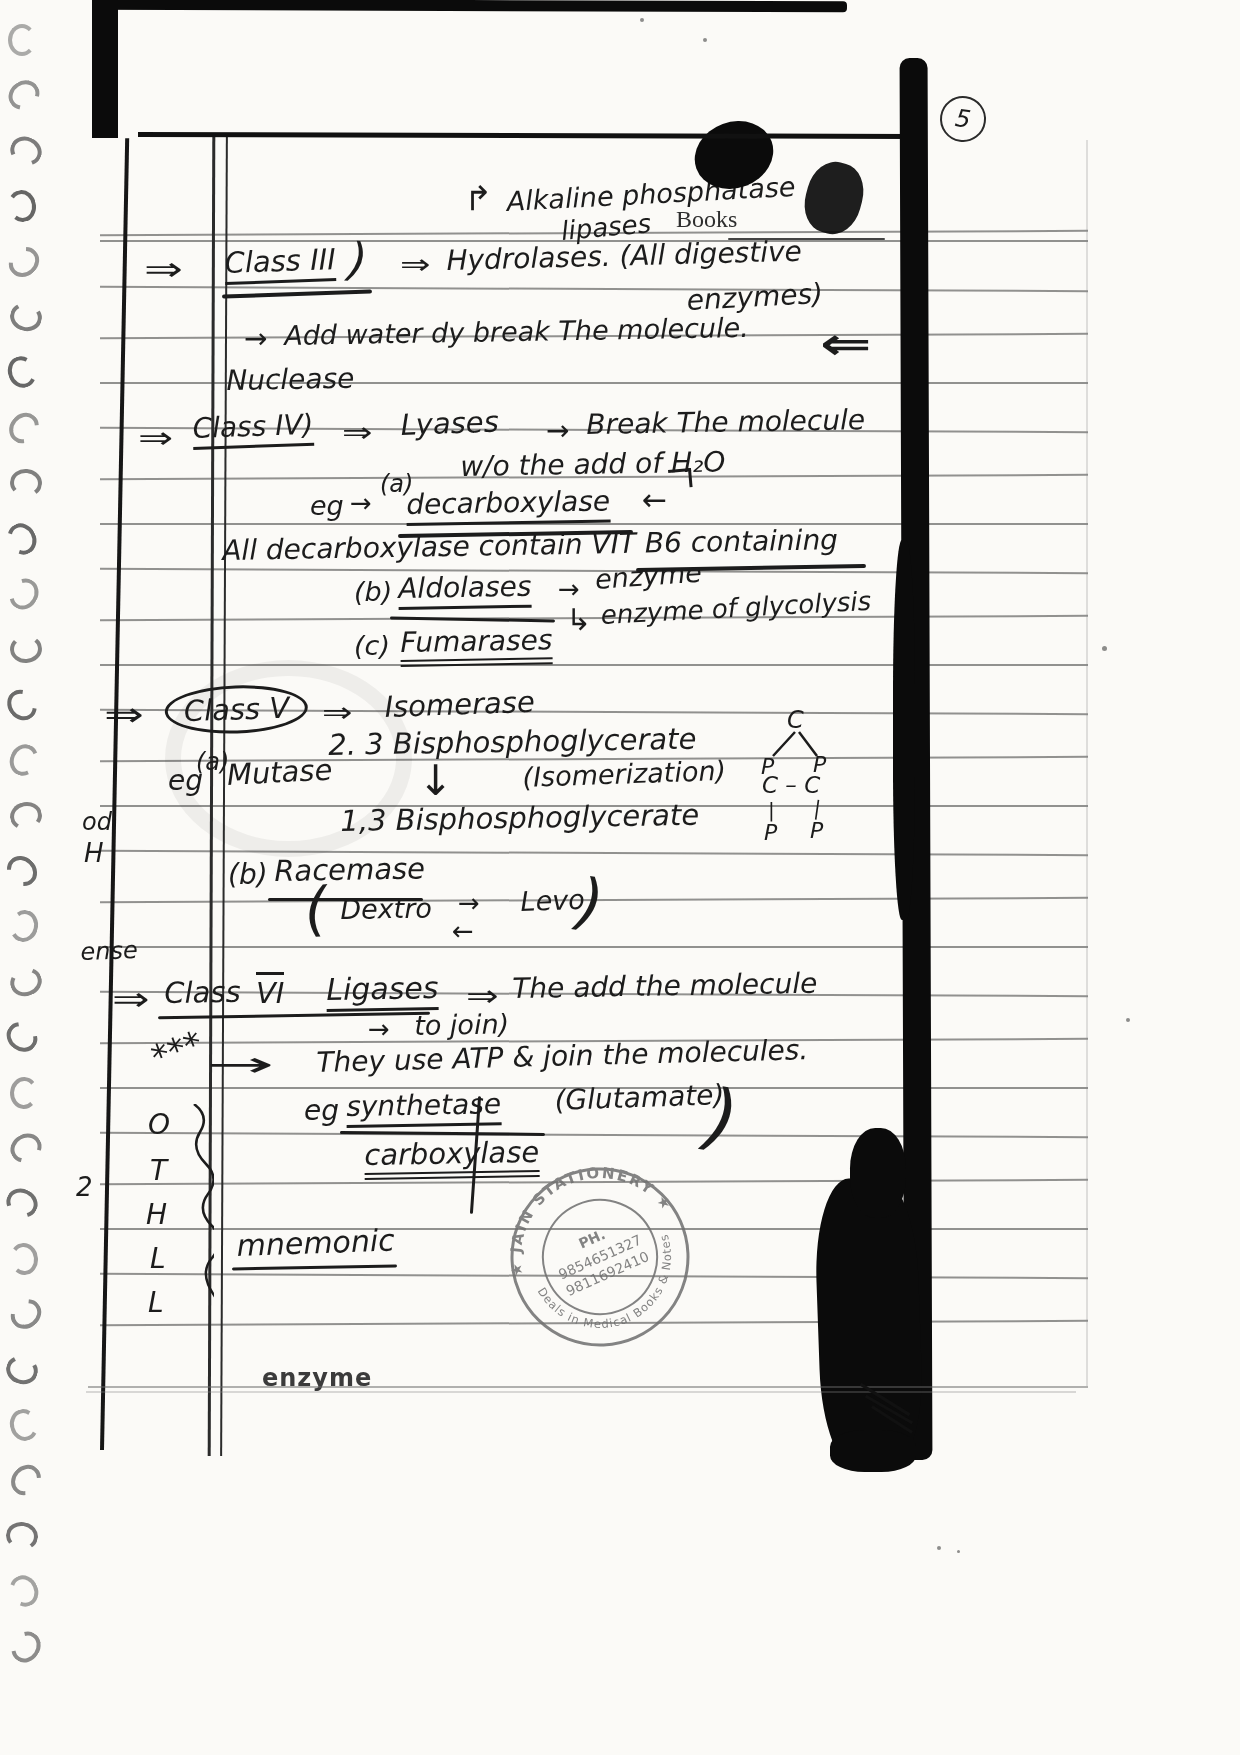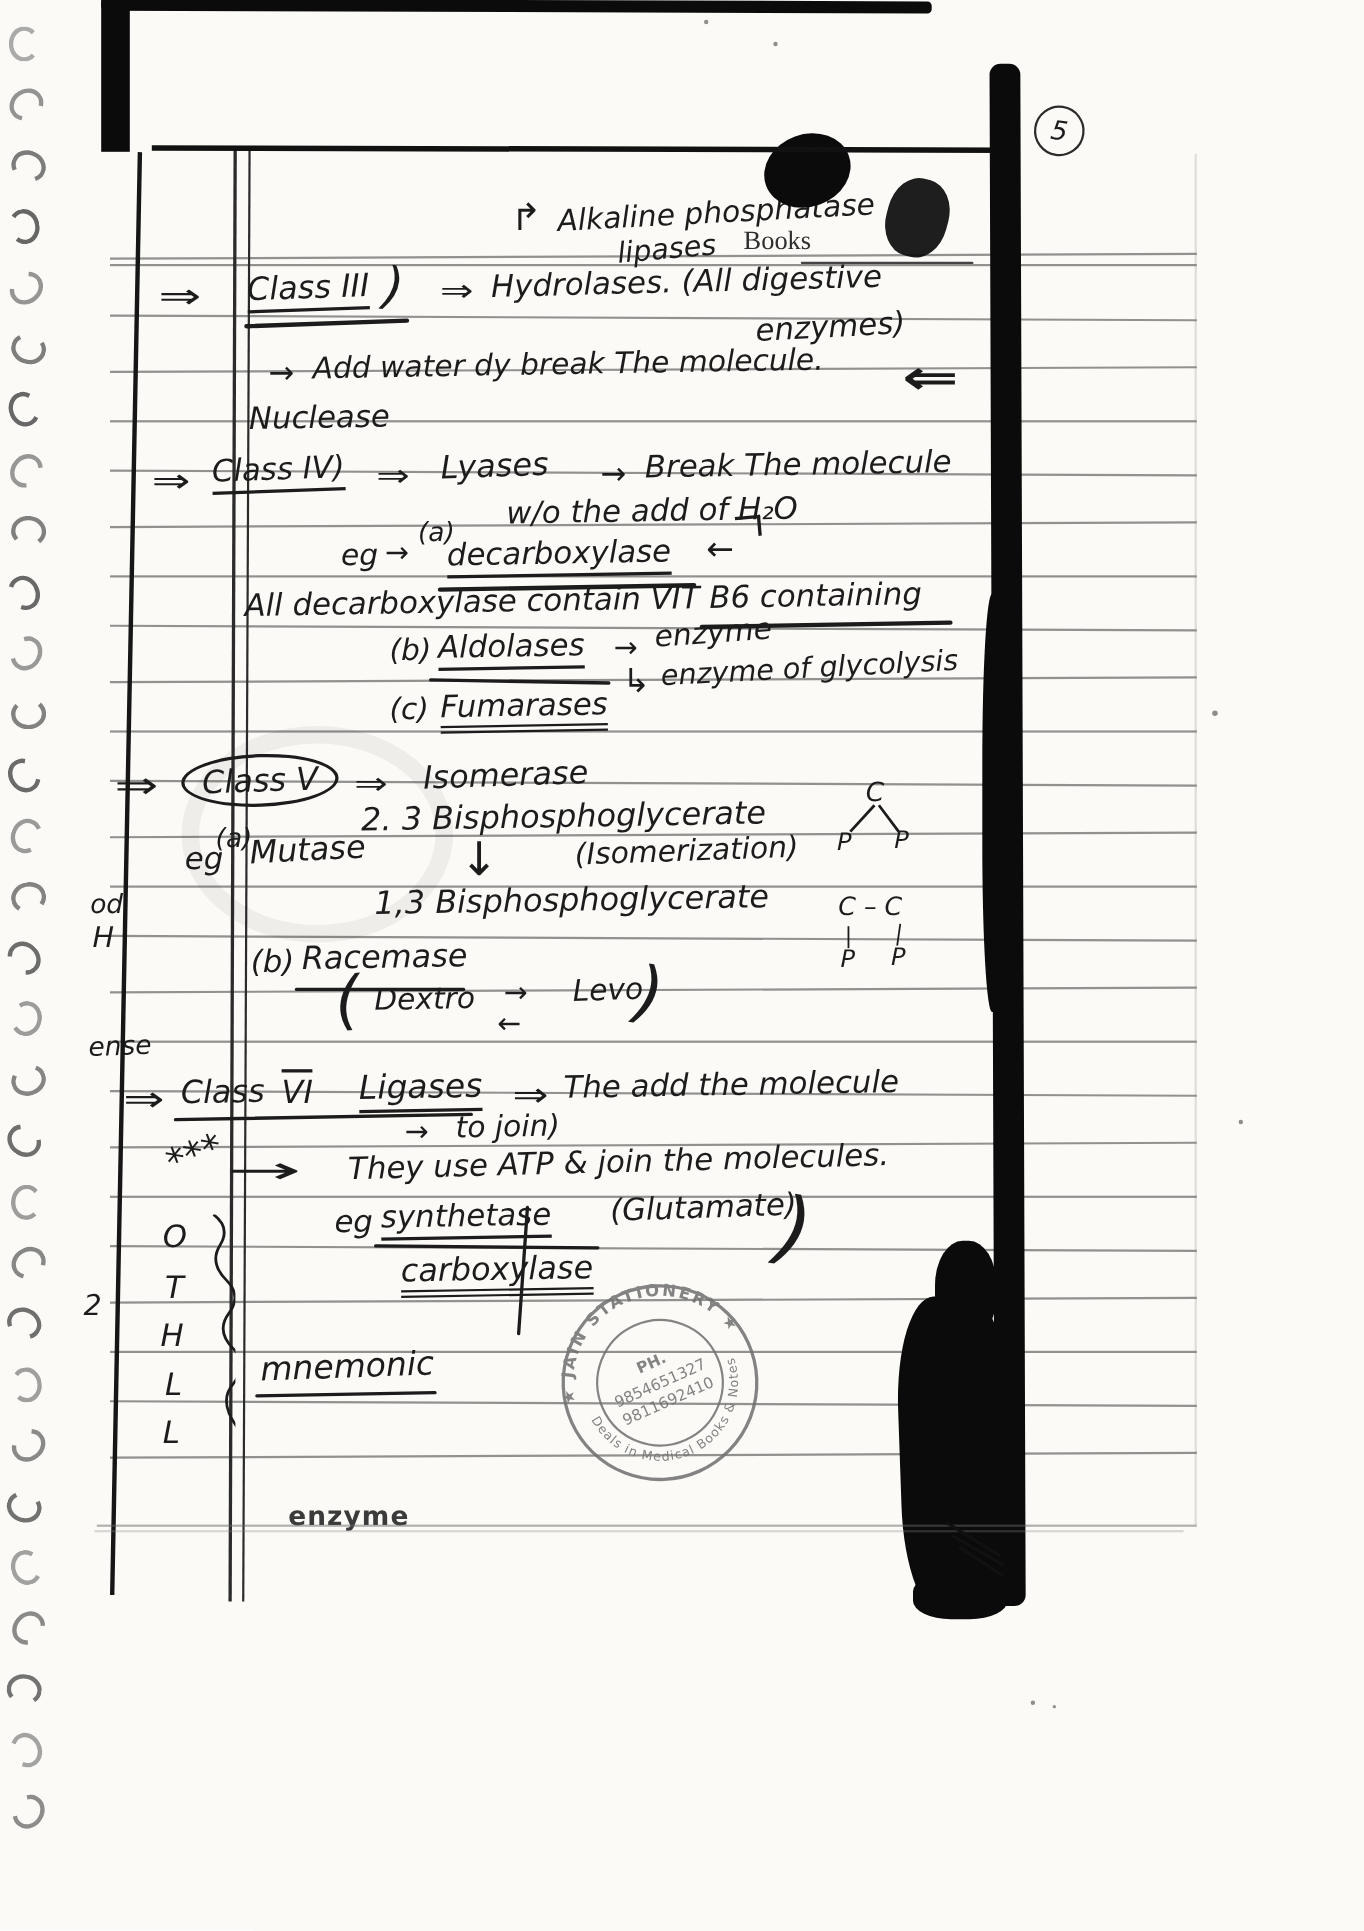--- a/index.html
+++ b/index.html
@@ -184,21 +184,21 @@
     <span style="position:absolute;left:58px;top:46px;font-size:22px;">P</span>
   </div>
 
   <span class="hw" style="left:168px;top:764px;font-size:28px;">eg</span>
   <span class="hw" style="left:196px;top:748px;font-size:24px;">(a)</span>
   <span class="hw" style="left:226px;top:758px;font-size:29px;transform:rotate(-3deg);">Mutase</span>
   <span class="hw" style="left:418px;top:756px;font-size:42px;">↓</span>
   <span class="hw" style="left:522px;top:762px;font-size:27px;transform:rotate(-2deg);">(Isomerization)</span>
   <span class="hw" style="left:340px;top:804px;font-size:29px;transform:rotate(-1deg);">1,3 Bisphosphoglycerate</span>
 
-  <div class="sketch" style="left:756px;top:812px;width:100px;height:84px;">
+  <div class="sketch" style="left:756px;top:772px;width:100px;height:84px;">
     <span style="position:absolute;left:6px;top:0;font-size:23px;">C – C</span>
     <span style="position:absolute;left:12px;top:26px;font-size:20px;">|</span>
     <span style="position:absolute;left:58px;top:24px;font-size:20px;transform:rotate(8deg);">|</span>
     <span style="position:absolute;left:8px;top:48px;font-size:22px;">P</span>
     <span style="position:absolute;left:54px;top:46px;font-size:22px;">P</span>
   </div>
 
   <span class="hw" style="left:82px;top:808px;font-size:24px;">od</span>
   <span class="hw" style="left:84px;top:838px;font-size:26px;">H</span>
   <span class="hw" style="left:80px;top:938px;font-size:24px;transform:rotate(-2deg);">ense</span>

